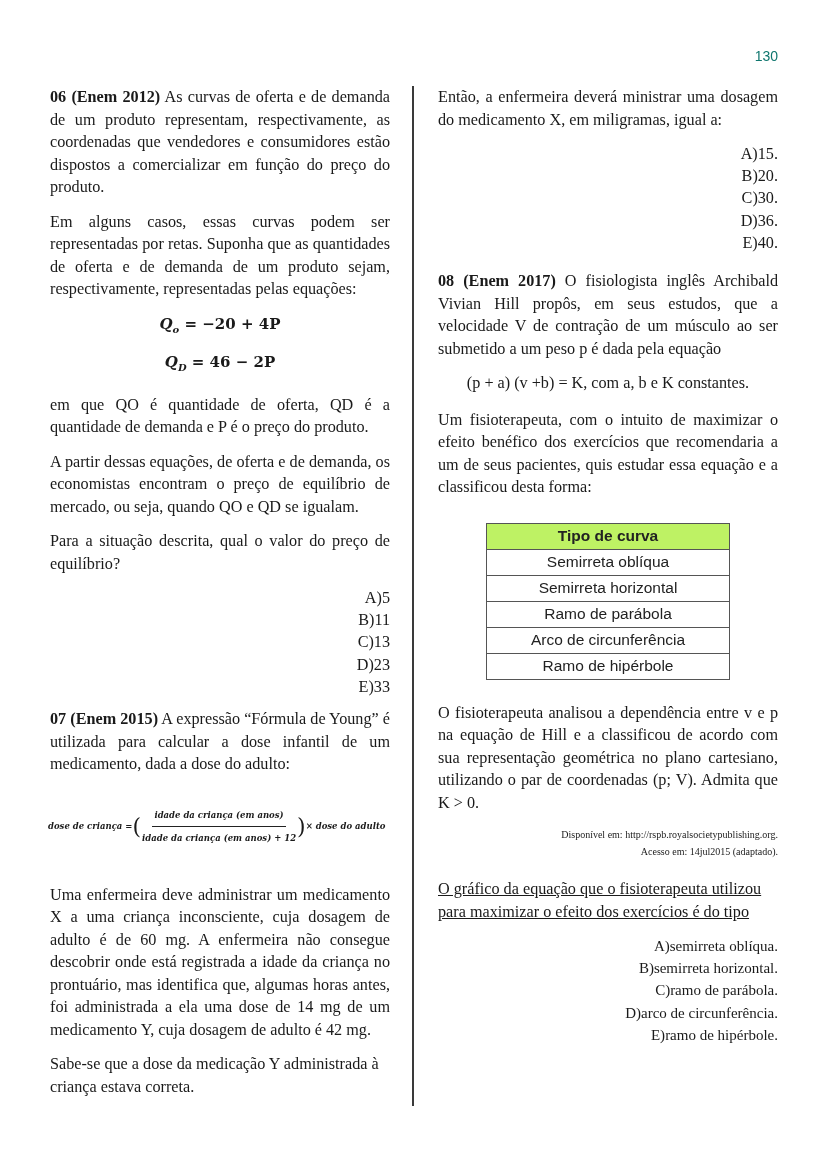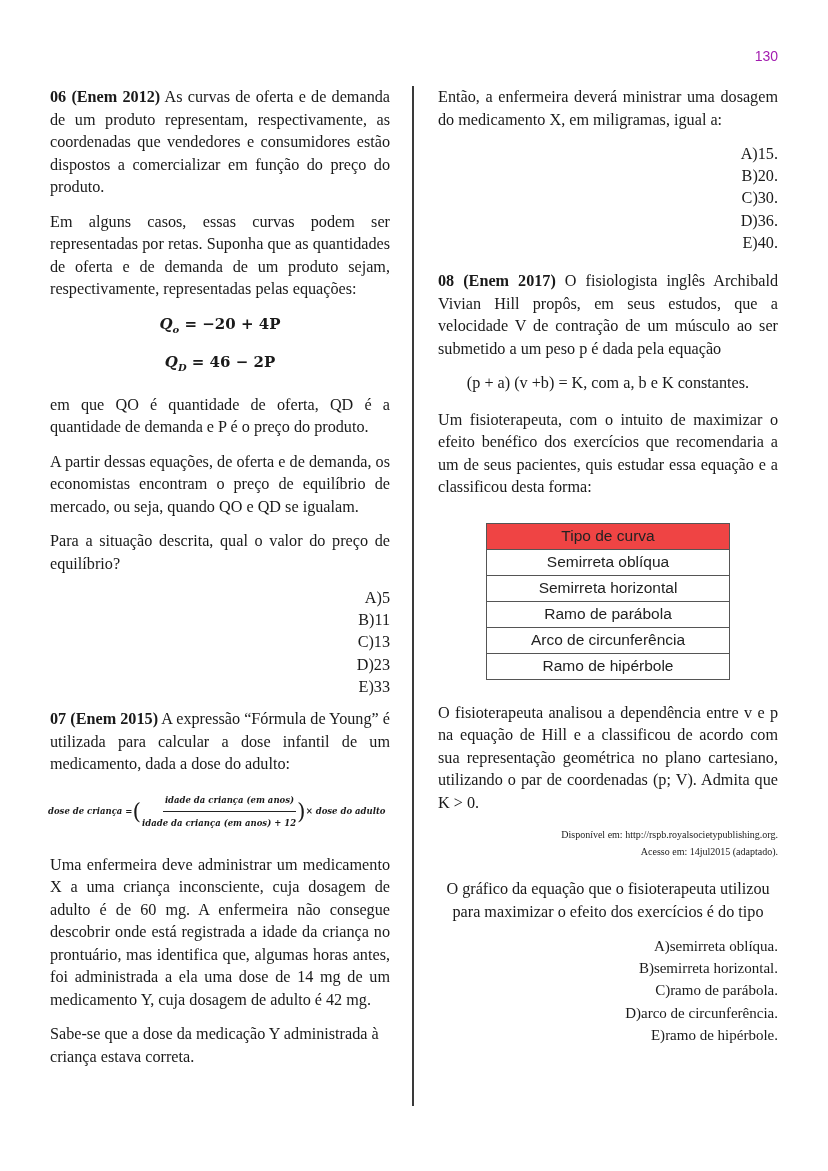--- a/index.html
+++ b/index.html
@@ -1,39 +1,39 @@
 <!DOCTYPE html>
 <html><head>
 <meta charset="utf-8">
 <style>
   html, body { margin: 0; padding: 0; background: #ffffff; }
   body { width: 828px; height: 1171px; position: relative; overflow: hidden;
          font-family: "Liberation Serif", serif; color: #1a1a1a; }
-  .page-number { position: absolute; top: 48px; right: 50px; font-family: "Liberation Sans", sans-serif; font-size: 14px; color: #a21caf; }
+  .page-number { position: absolute; top: 48px; right: 50px; font-family: "Liberation Sans", sans-serif; font-size: 14px; color: #0f766e; }
   .divider { position: absolute; left: 412px; top: 86px; width: 2px; height: 1020px; background: #3a3a3a; }
   .col { position: absolute; top: 86px; width: 340px; font-size: 16.2px; line-height: 22.5px; }
   .col-left { left: 50px; }
   .col-right { left: 438px; }
   .p { margin: 0 0 12px 0; text-align: justify; }
   .p.last-left { text-align: left; }
   .qhead { font-weight: bold; }
   .eq { text-align: center; font-family: "DejaVu Serif", serif; font-weight: bold; font-size: 15px; margin: 10px 0 10px 0; }
   .eq i { font-style: italic; }
   .eq sub { font-size: 10px; }
   .opts { margin: 0 0 10px 12px; padding: 0; list-style: none; }
   .opts li { line-height: 22.2px; text-align: right; }
   .opts .letter { display: inline-block; width: 24px; }
   .formula { font-family: "DejaVu Serif", serif; font-style: italic; font-weight: bold; font-size: 8.5px; display: flex; align-items: center; margin: 10px 0 18px -2px; white-space: nowrap; }
-  .frac { display: inline-flex; flex-direction: column; align-items: flex-end; margin: 1px 1px; }
+  .frac { display: inline-flex; flex-direction: column; align-items: center; margin: 16px 1px; }
   .frac .num { border-bottom: 1px solid #222; padding: 0 2px; }
   .paren { font-size: 22px; font-style: normal; font-weight: normal; line-height: 1; }
   .center-line { text-align: center; margin: 4px 0 14px 0; }
   table.curve-table { border-collapse: collapse; margin: 24px 0 22px 48px; width: 244px; font-family: "Liberation Sans", sans-serif; font-size: 15.5px; }
   table.curve-table th, table.curve-table td { border: 1.5px solid #555; text-align: center; height: 25px; padding: 0; color: #222; }
-  table.curve-table th { background: #ef4444; font-weight: normal; }
+  table.curve-table th { background: #bef264; font-weight: bold; }
   .source { text-align: right; font-size: 10px; line-height: 17px; margin: 6px 0 18px 0; }
   .opts.small { font-size: 15px; margin-left: 24px; }
 </style>
 </head>
 <body>
 
 <div class="page-number">130</div>
 <div class="divider"></div>
 
 <div class="col col-left">
@@ -124,21 +124,21 @@
         <tr>
             <td>Ramo de hipérbole</td>
           </tr>
       </tbody>
     </table>
     <p class="p">O fisioterapeuta analisou a dependência entre v e p na equação de Hill e a classificou de acordo com sua representação geométrica no plano cartesiano, utilizando o par de coordenadas (p; V). Admita que K &gt; 0.</p>
     <div class="source">
       <div>Disponível em: http://rspb.royalsocietypublishing.org.</div>
       <div>Acesso em: 14jul2015 (adaptado).</div>
     </div>
-    <p class="p" style="text-align:center;">O gráfico da equação que o fisioterapeuta utilizou para maximizar o efeito dos exercícios é do tipo</p>
+    <p class="p" style="text-align:left;text-decoration:underline;">O gráfico da equação que o fisioterapeuta utilizou para maximizar o efeito dos exercícios é do tipo</p>
     <ul class="opts small">
       <li><span class="letter">A)</span><span>semirreta oblíqua.</span></li>
       <li><span class="letter">B)</span><span>semirreta horizontal.</span></li>
       <li><span class="letter">C)</span><span>ramo de parábola.</span></li>
       <li><span class="letter">D)</span><span>arco de circunferência.</span></li>
       <li><span class="letter">E)</span><span>ramo de hipérbole.</span></li>
     </ul>
   </section>
 </div>
 

